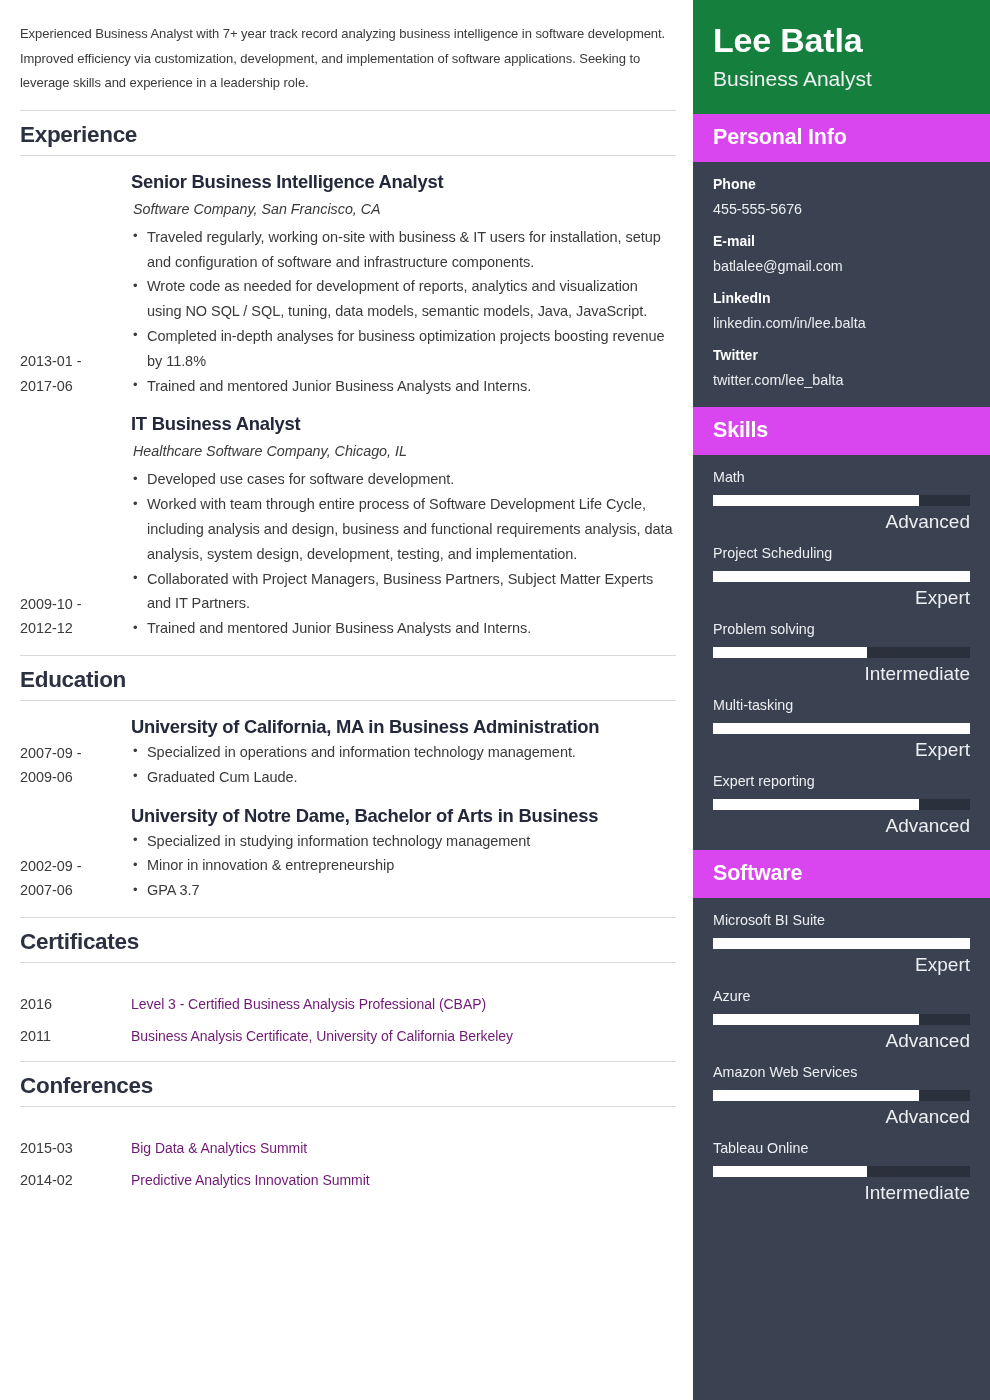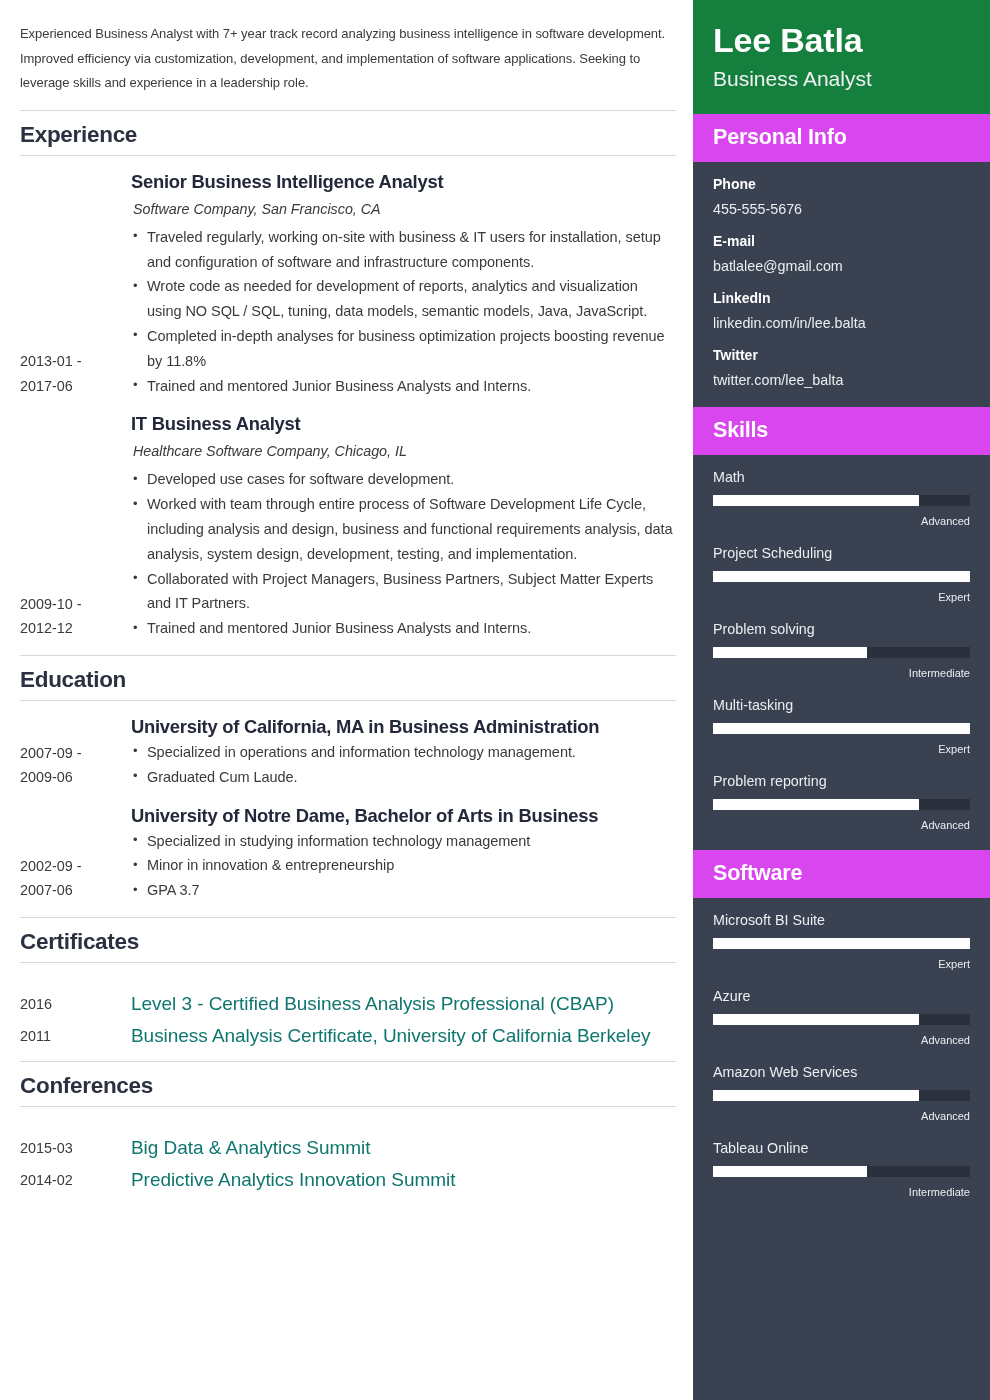--- a/index.html
+++ b/index.html
@@ -117,23 +117,23 @@
   }
   .simple-row .year {
     width: 111px;
     flex: 0 0 111px;
     font-size: 14.4px;
     line-height: 22px;
     color: #3a3a3a;
   }
   .simple-row .label {
     flex: 1 1 auto;
-    font-size: 19px;
+    font-size: 14px;
     line-height: 22px;
-    color: #0f766e;
+    color: #701a75;
     letter-spacing: -0.05px;
   }
   .first-row { margin-top: 30px; }
 
   
   .sidebar {
     width: 297px;
     flex: 0 0 297px;
     height: 1400px;
     background: #3a4150;
@@ -199,21 +199,21 @@
     height: 11px;
     background: #2b313c;
     margin-top: 7px;
     width: 100%;
   }
   .bar .fill {
     height: 11px;
     background: #ffffff;
   }
   .skill .level {
-    font-size: 11px;
+    font-size: 19px;
     color: #eceef1;
     text-align: right;
     line-height: 21px;
     margin-top: 5px;
   }
 </style>
 </head>
 <body>
 
 <div class="page">
@@ -386,21 +386,21 @@
           <div class="level">Intermediate</div>
         </div>
         <div class="skill">
           <div class="sname">Multi-tasking</div>
           <div class="bar">
             <div class="fill" style="width: 100%;"></div>
           </div>
           <div class="level">Expert</div>
         </div>
         <div class="skill">
-          <div class="sname">Problem reporting</div>
+          <div class="sname">Expert reporting</div>
           <div class="bar">
             <div class="fill" style="width: 80%;"></div>
           </div>
           <div class="level">Advanced</div>
         </div>
       </div>
 
     <div class="side-head">
       <h2>Software</h2>
     </div>

